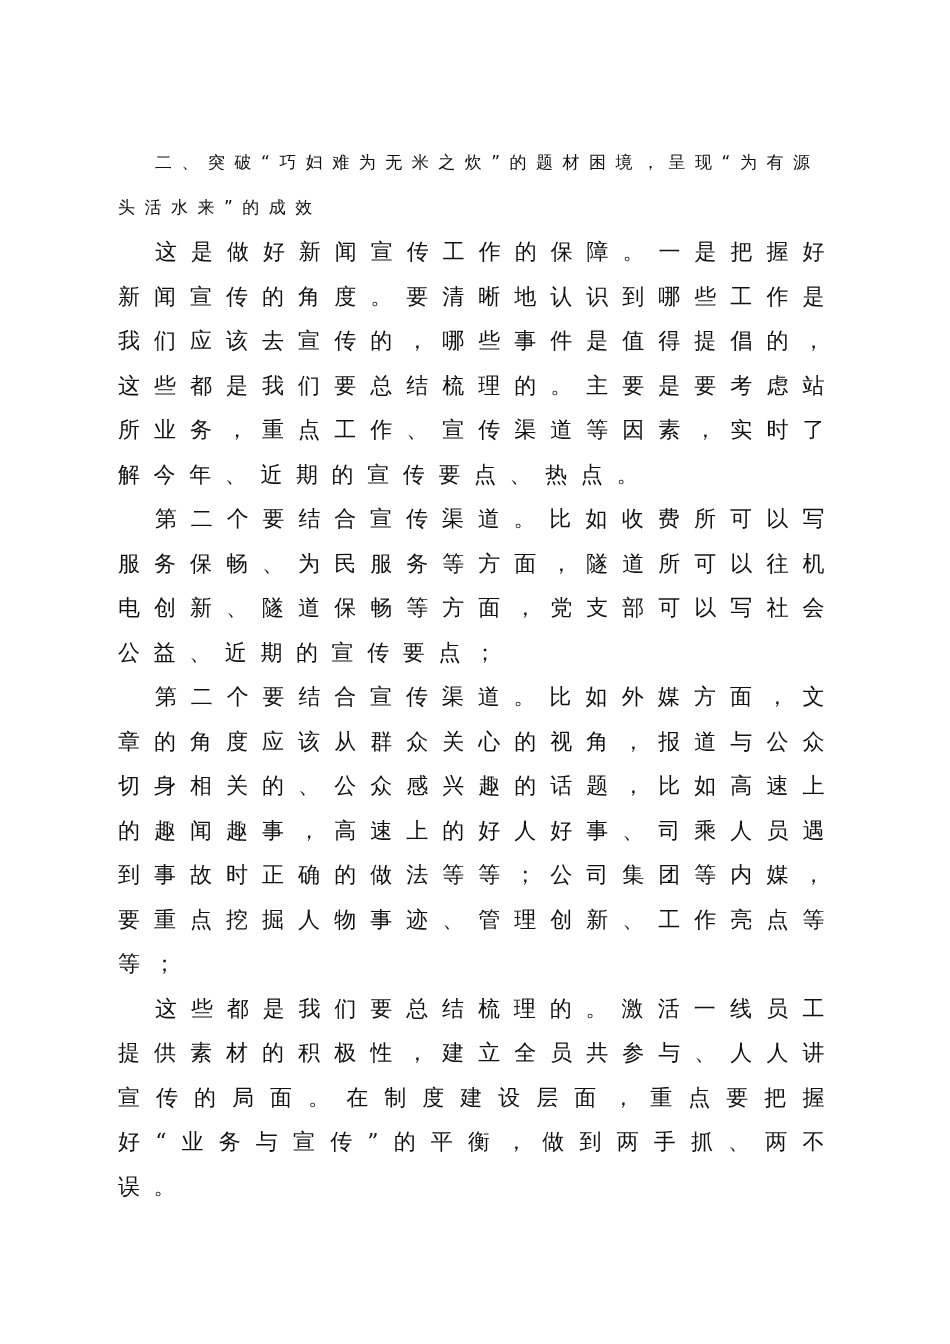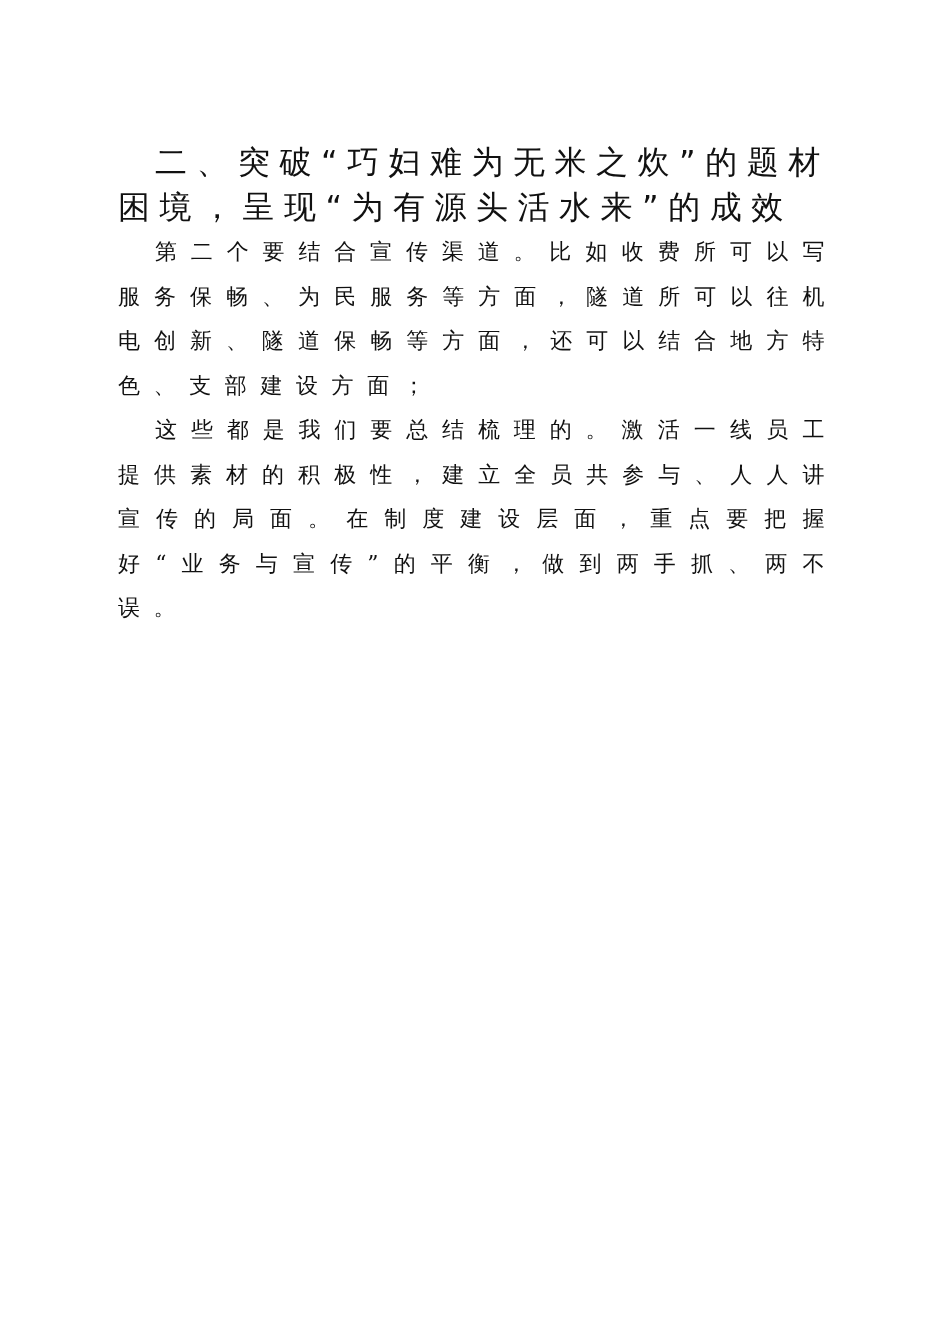--- a/index.html
+++ b/index.html
@@ -1,34 +1,36 @@
 <!DOCTYPE html>
 <html><head>
 <meta charset="utf-8">
 <style>
   html, body { margin: 0; padding: 0; background: #ffffff; }
   body { width: 950px; height: 1344px; position: relative; overflow: hidden; }
   .page { position: absolute; left: 118px; top: 140px; width: 720px; color: #000; }
   .heading {
     font-family: "DejaVu Sans", "Liberation Sans", sans-serif;
-    font-size: 32px; line-height: 45px; letter-spacing: 9.5px;
+    font-size: 17px; line-height: 45px; letter-spacing: 9.5px;
     text-indent: 37px; margin: 0; font-weight: normal; color: #111;
   }
   .para {
     font-family: "DejaVu Serif", "Liberation Serif", serif;
     font-size: 22px; line-height: 44.5px; letter-spacing: 13.6px;
     text-indent: 37px; margin: 0; color: #111; text-align: justify;
   }
   .lead { font-family: "DejaVu Sans", "Liberation Sans", sans-serif; letter-spacing: 13.3px; }
 </style>
 </head>
 <body>
 
 <div class="page">
   <h2 class="heading">二、突破“巧妇难为无米之炊”的题材困境，呈现“为有源头活水来”的成效</h2>
 
+  <p class="para"><span class="lead"></span><span>这是做好新闻宣传工作的保障。一是把握好新闻宣传的角度。要清晰地认识到哪些工作是我们应该去宣传的，哪些事件是值得提倡的，这些都是我们要总结梳理的。主要是要考虑站所业务，重点工作、宣传渠道等因素，实时了解今年、近期的宣传要点、热点。</span></p>
 
-  <p class="para"><span class="lead">第二个要结合宣传渠道。</span><span>比如收费所可以写服务保畅、为民服务等方面，隧道所可以往机电创新、隧道保畅等方面，还可以结合地方特色、支部建设方面；</span></p>
+  <p class="para"><span class="lead">第二个要结合宣传渠道。</span><span>比如收费所可以写服务保畅、为民服务等方面，隧道所可以往机电创新、隧道保畅等方面，党支部可以写社会公益、近期的宣传要点；</span></p>
 
+  <p class="para"><span class="lead">第二个要结合宣传渠道。</span><span>比如外媒方面，文章的角度应该从群众关心的视角，报道与公众切身相关的、公众感兴趣的话题，比如高速上的趣闻趣事，高速上的好人好事、司乘人员遇到事故时正确的做法等等；公司集团等内媒，要重点挖掘人物事迹、管理创新、工作亮点等等；</span></p>
 
 
   <p class="para"><span class="lead">这些都是我们要总结梳理的。</span><span>激活一线员工提供素材的积极性，建立全员共参与、人人讲宣传的局面。在制度建设层面，重点要把握好“业务与宣传”的平衡，做到两手抓、两不误。</span></p>
 </div>
 
 </body></html>

